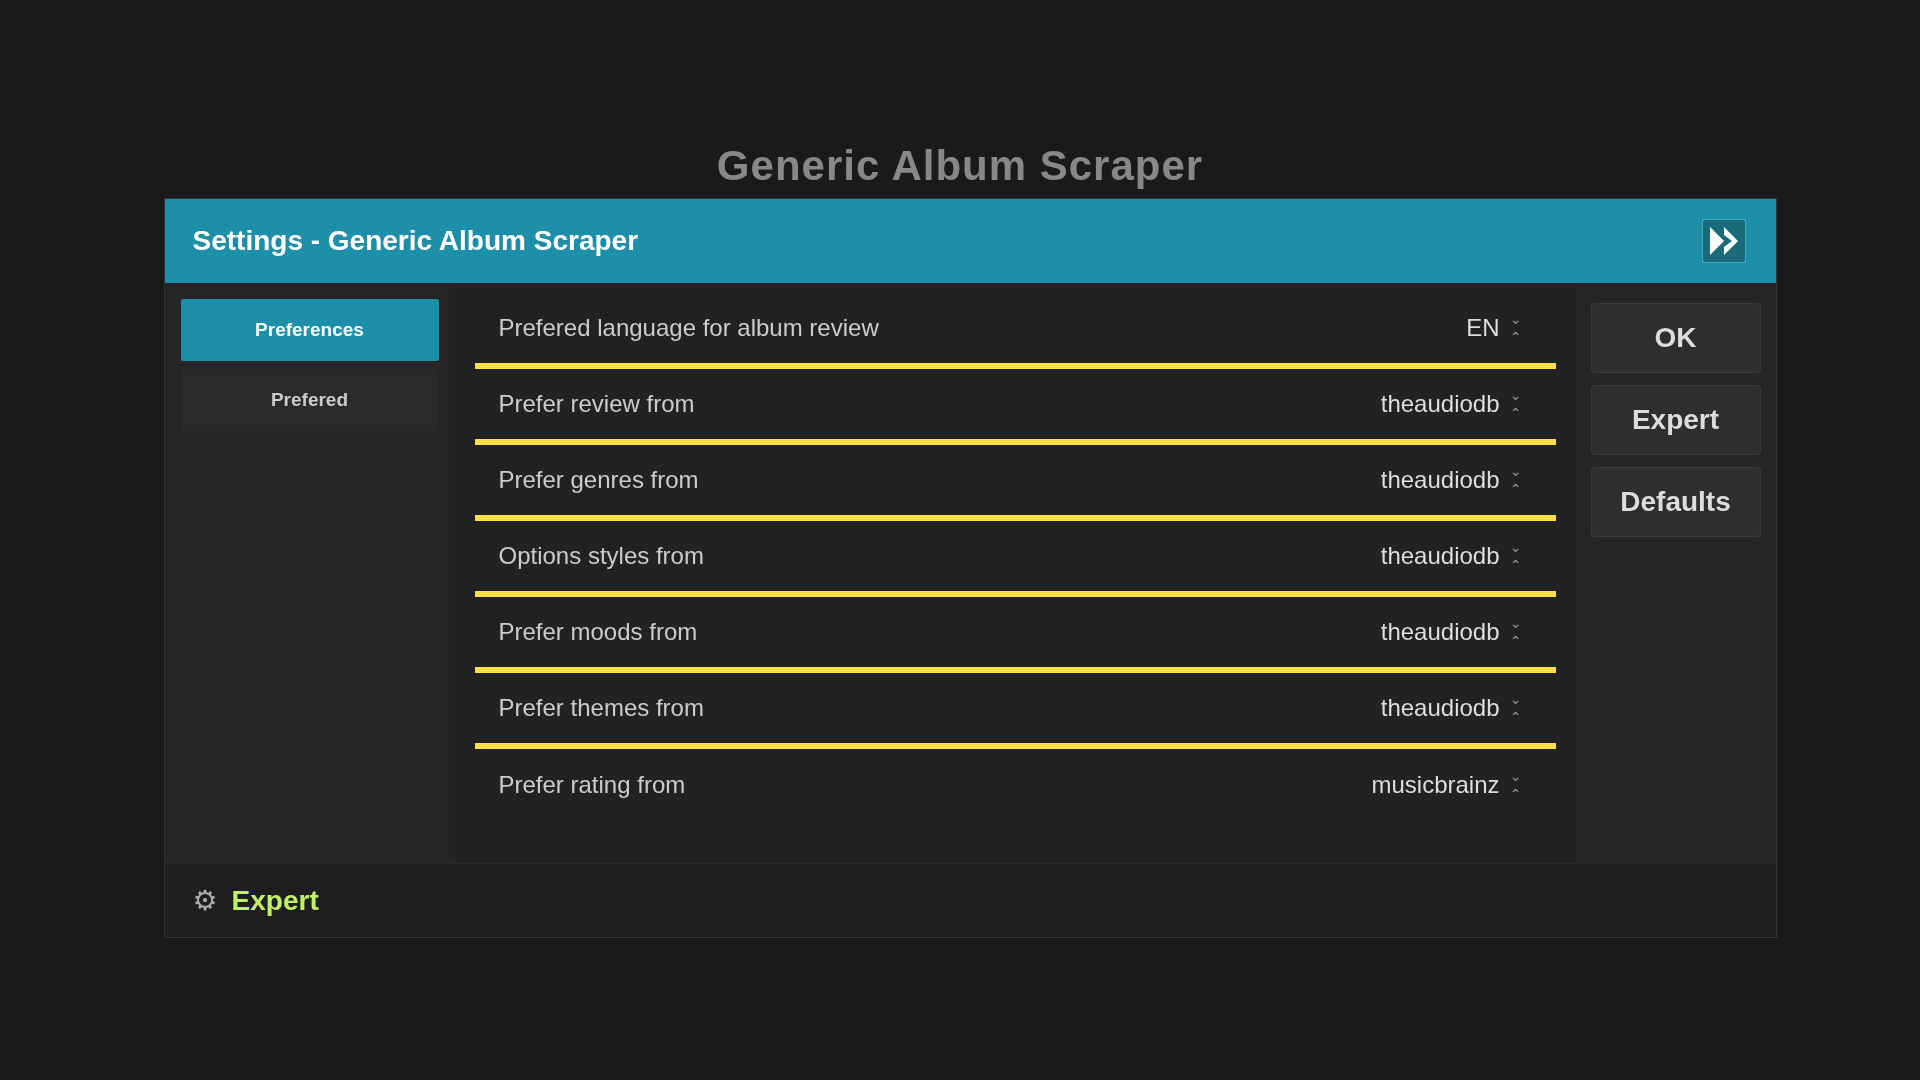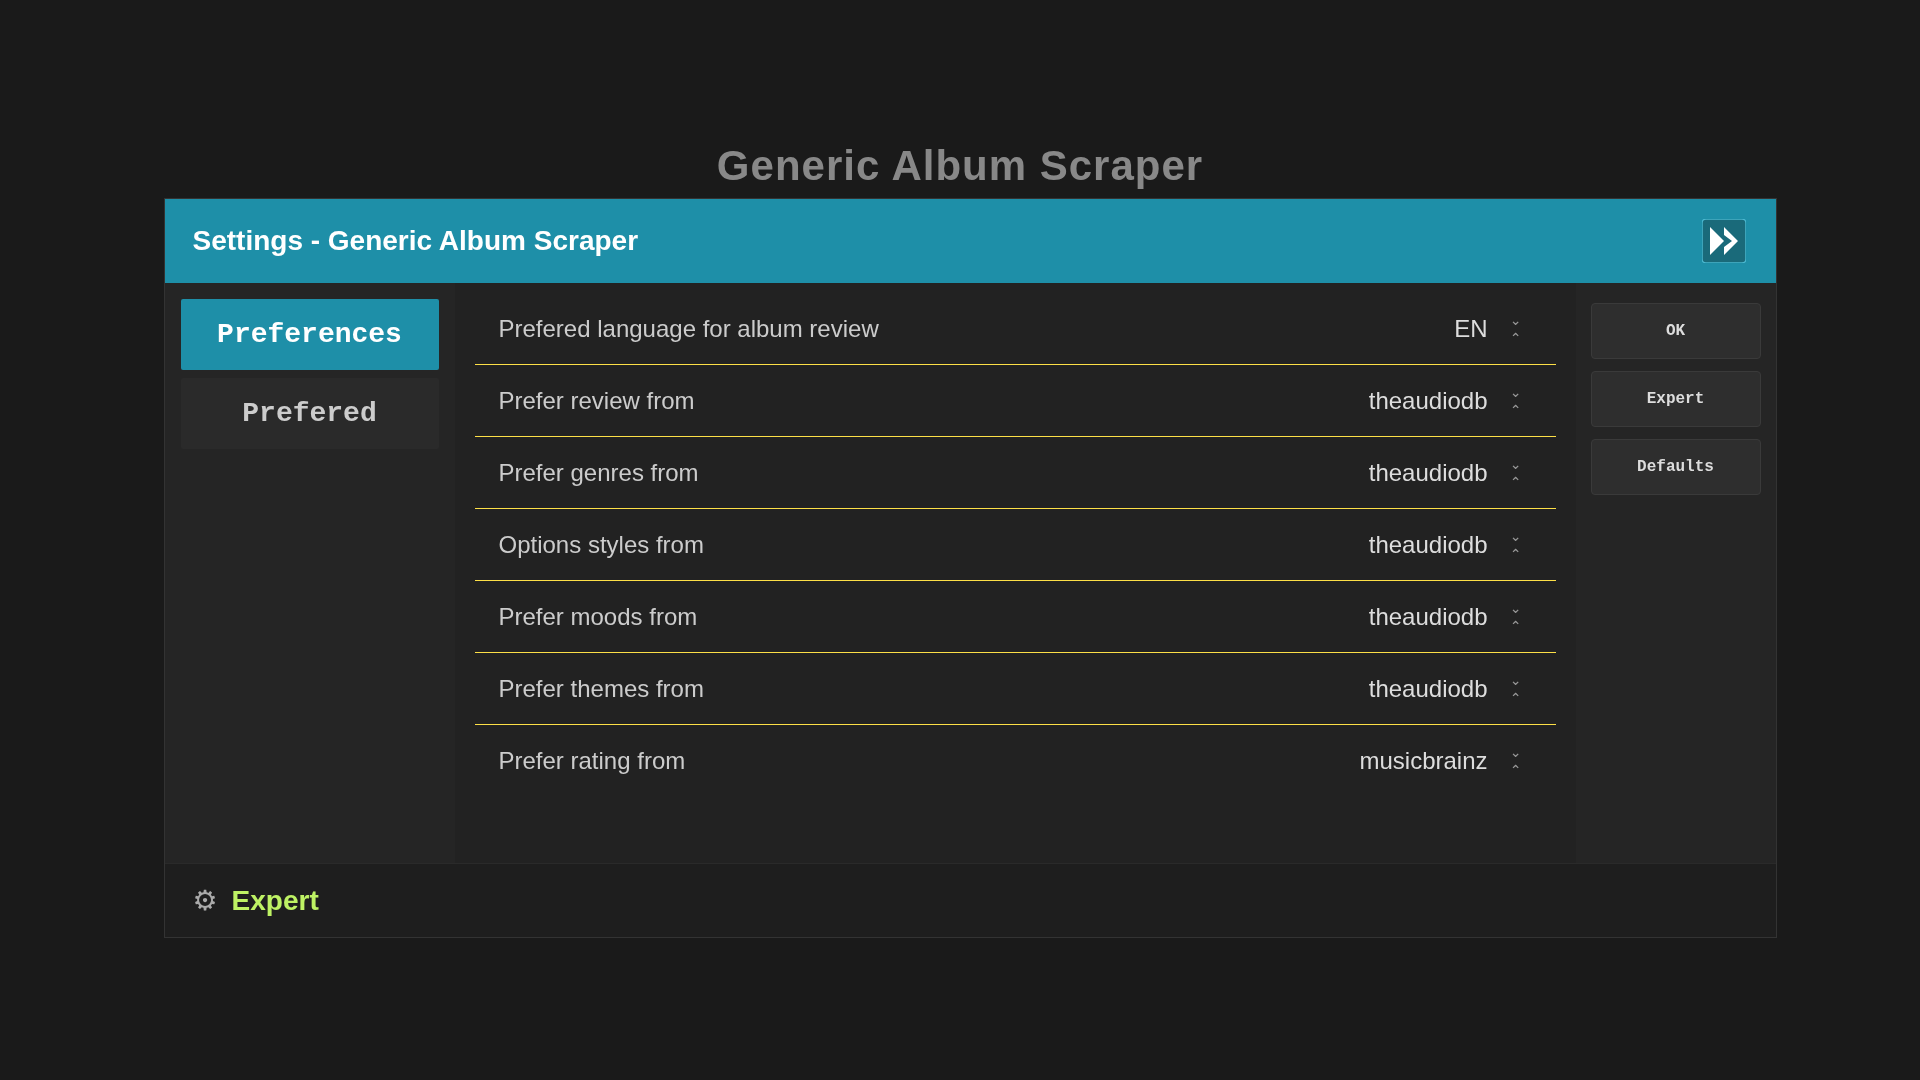--- a/index.html
+++ b/index.html
@@ -69,25 +69,24 @@
       background-color: #252525;
       padding: 16px;
       display: flex;
       flex-direction: column;
       gap: 8px;
     }
 
     .sidebar-item {
       padding: 20px 16px;
       text-align: center;
-      font-size: 28px;
+      font-size: 19px;
       font-weight: bold;
       cursor: pointer;
       border-radius: 2px;
-      font-family: Liberation Mono, monospace;
     }
 
     .sidebar-item.active {
       background-color: #1e8fa8;
       color: white;
     }
 
     .sidebar-item.inactive {
       background-color: #2a2a2a;
       color: #ccc;
@@ -97,37 +96,36 @@
       flex: 1;
       background-color: #222;
       padding: 10px 20px;
     }
 
     .settings-row {
       display: flex;
       align-items: center;
       justify-content: space-between;
       padding: 18px 24px;
-      border-bottom: 1px solid #fde047;
+      border-bottom: 6px solid #fde047;
       min-height: 72px;
     }
 
     .settings-row:last-child {
       border-bottom: none;
     }
 
     .settings-label {
       color: #ccc;
       font-size: 24px;
     }
 
     .settings-value-container {
       display: flex;
       align-items: center;
-      gap: 12px;
     }
 
     .settings-value {
       color: #ddd;
       font-size: 24px;
       min-width: 180px;
       text-align: right;
     }
 
     .spinner-btns {
@@ -157,27 +155,26 @@
       gap: 12px;
       align-items: center;
       padding-top: 20px;
     }
 
     .action-btn {
       width: 170px;
       padding: 18px 10px;
       background-color: #2e2e2e;
       color: #ddd;
-      font-size: 16px;
+      font-size: 28px;
       font-weight: bold;
       text-align: center;
       cursor: pointer;
       border: 1px solid #3a3a3a;
       border-radius: 4px;
-      font-family: Liberation Mono, monospace;
     }
 
     .dialog-footer {
       padding: 20px 28px;
       display: flex;
       align-items: center;
       gap: 14px;
       border-top: 1px solid #2a2a2a;
     }
 

